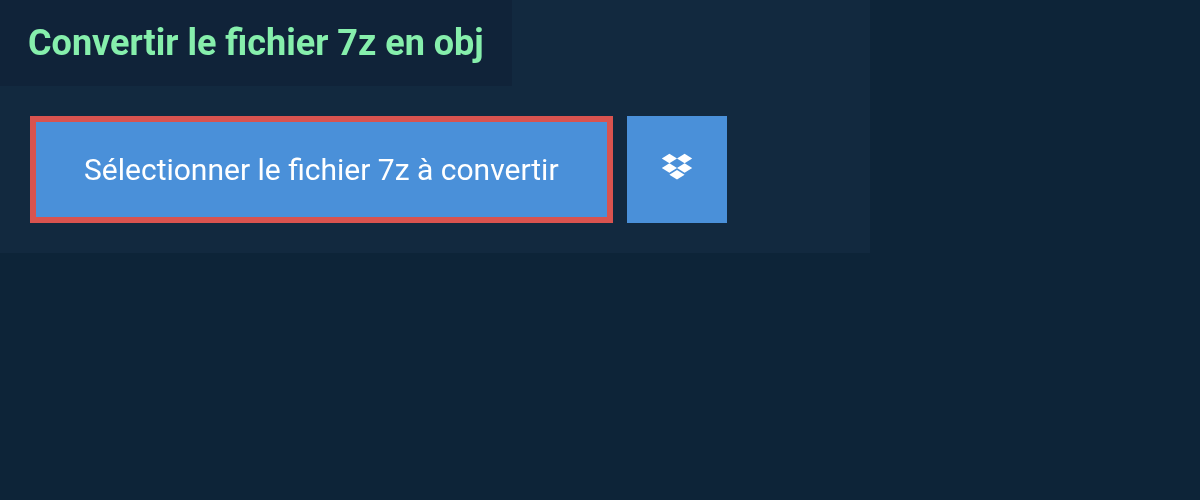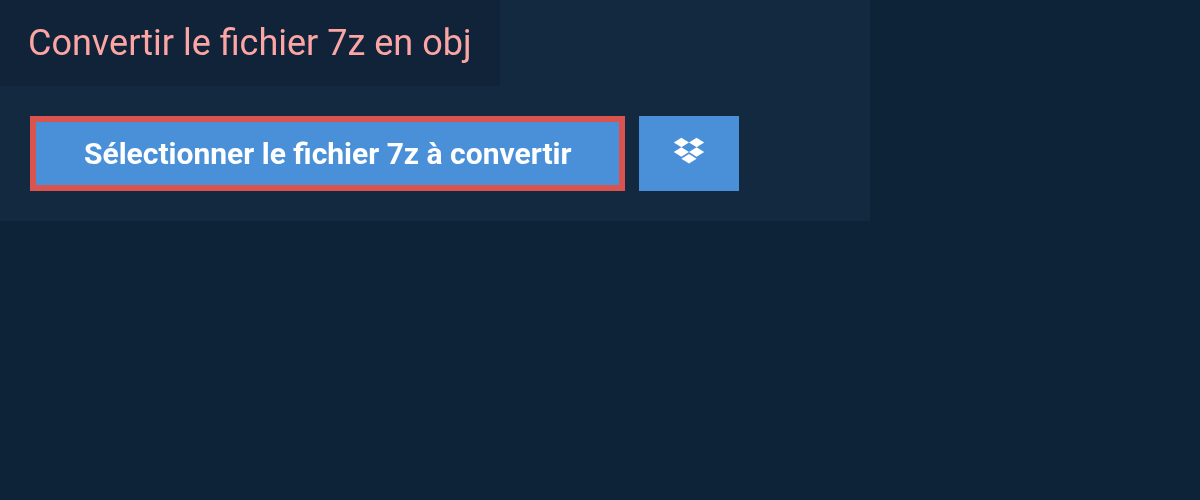--- a/index.html
+++ b/index.html
@@ -18,37 +18,37 @@
       background-color: #12293f;
       width: 870px;
       padding-bottom: 30px;
     }
     .title-wrapper {
       background-color: #102339;
       display: inline-block;
       padding: 22px 28px;
     }
     .title {
-      color: #fca5a5;
+      color: #86efac;
       font-size: 36px;
-      font-weight: 400;
+      font-weight: 700;
     }
     .button-row {
       display: flex;
       gap: 14px;
       margin: 30px 30px 0 30px;
       align-items: stretch;
     }
     .select-button {
       background-color: #4a90d9;
       border: 6px solid #d9534f;
       color: #ffffff;
       font-size: 30px;
-      font-weight: 700;
-      padding: 14px 48px;
+      font-weight: 400;
+      padding: 30px 48px;
       text-align: center;
       cursor: pointer;
       flex: 0 0 auto;
     }
     .dropbox-button {
       background-color: #4a90d9;
       width: 100px;
       display: flex;
       align-items: center;
       justify-content: center;

